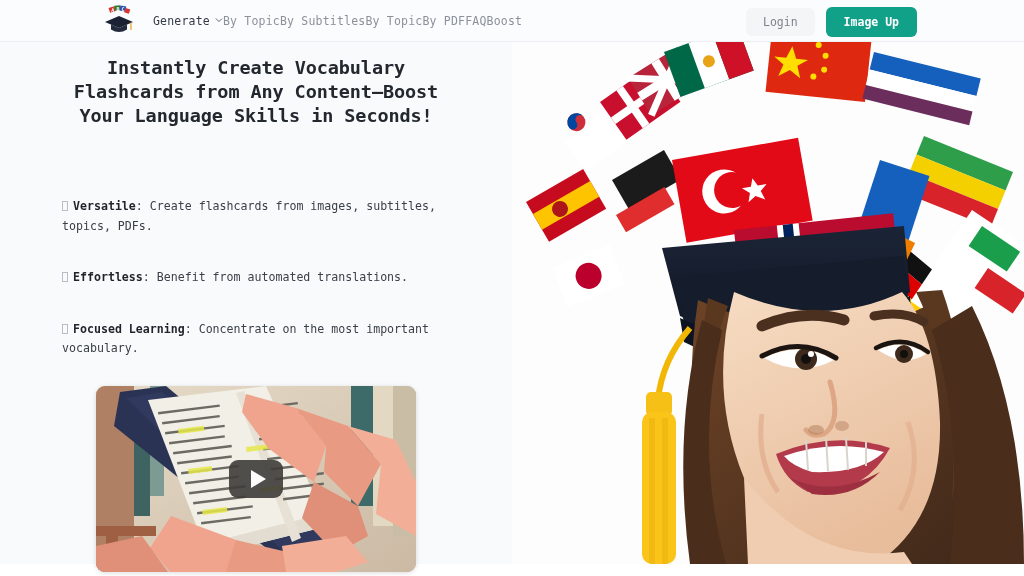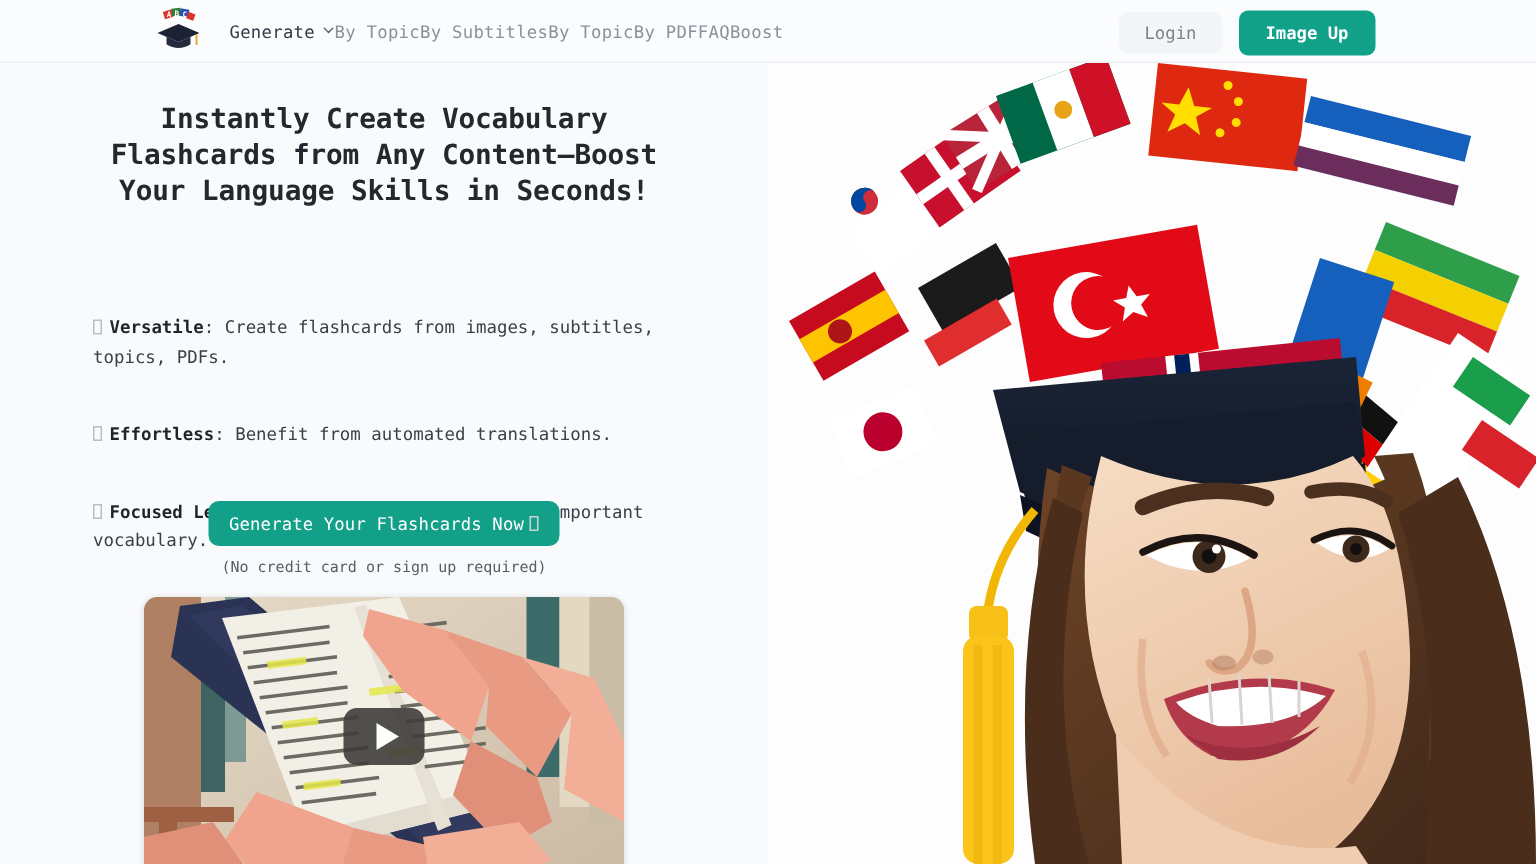--- a/index.html
+++ b/index.html
@@ -46,21 +46,21 @@
     font-family:inherit;
   }
   .btn-signup {
     font-size:11.5px; color:#ffffff; font-weight:bold;
     background:#11a088; border:none; border-radius:6px;
     padding:8px 18px; cursor:pointer;
     font-family:inherit;
   }
 
   
-  .page { position:absolute; top:42px; left:0; width:892px; height:534px; }
+  .page { position:absolute; top:30px; left:0; width:892px; height:534px; }
 
   .left-col {
     position:absolute; top:0; left:0; width:512px; height:534px;
     background:#f9fafc;
   }
 
   .headline {
     position:absolute; top:26px; left:52px; width:408px;
     text-align:center;
     font-size:18.5px; line-height:23.9px; font-weight:bold;
@@ -180,24 +180,20 @@
         <span class="tofu"></span><span class="bold">Versatile</span><span>: </span><span>Create flashcards from images, subtitles, topics, PDFs.</span>
       </div>
       <div class="b-line">
         <span class="tofu"></span><span class="bold">Effortless</span><span>: </span><span>Benefit from automated translations.</span>
       </div>
       <div class="b-line">
         <span class="tofu"></span><span class="bold">Focused Learning</span><span>: </span><span>Concentrate on the most important vocabulary.</span>
       </div>
     </div>
 
-    <div class="cta-wrap">
-      <button class="cta"><span>Generate Your Flashcards Now</span><span class="tofu-inline"></span></button>
-      <div class="cta-note">(No credit card or sign up required)</div>
-    </div>
 
     <div class="video">
       <svg viewBox="0 0 320 186" preserveAspectRatio="none">
         <defs>
           <linearGradient id="bg1" x1="0" y1="0" x2="1" y2="1">
             <stop offset="0" stop-color="#e6dcc9"></stop>
               <stop offset="1" stop-color="#cbb9a3"></stop>
           </linearGradient>
         </defs>
         <rect width="320" height="186" fill="url(#bg1)"></rect>

